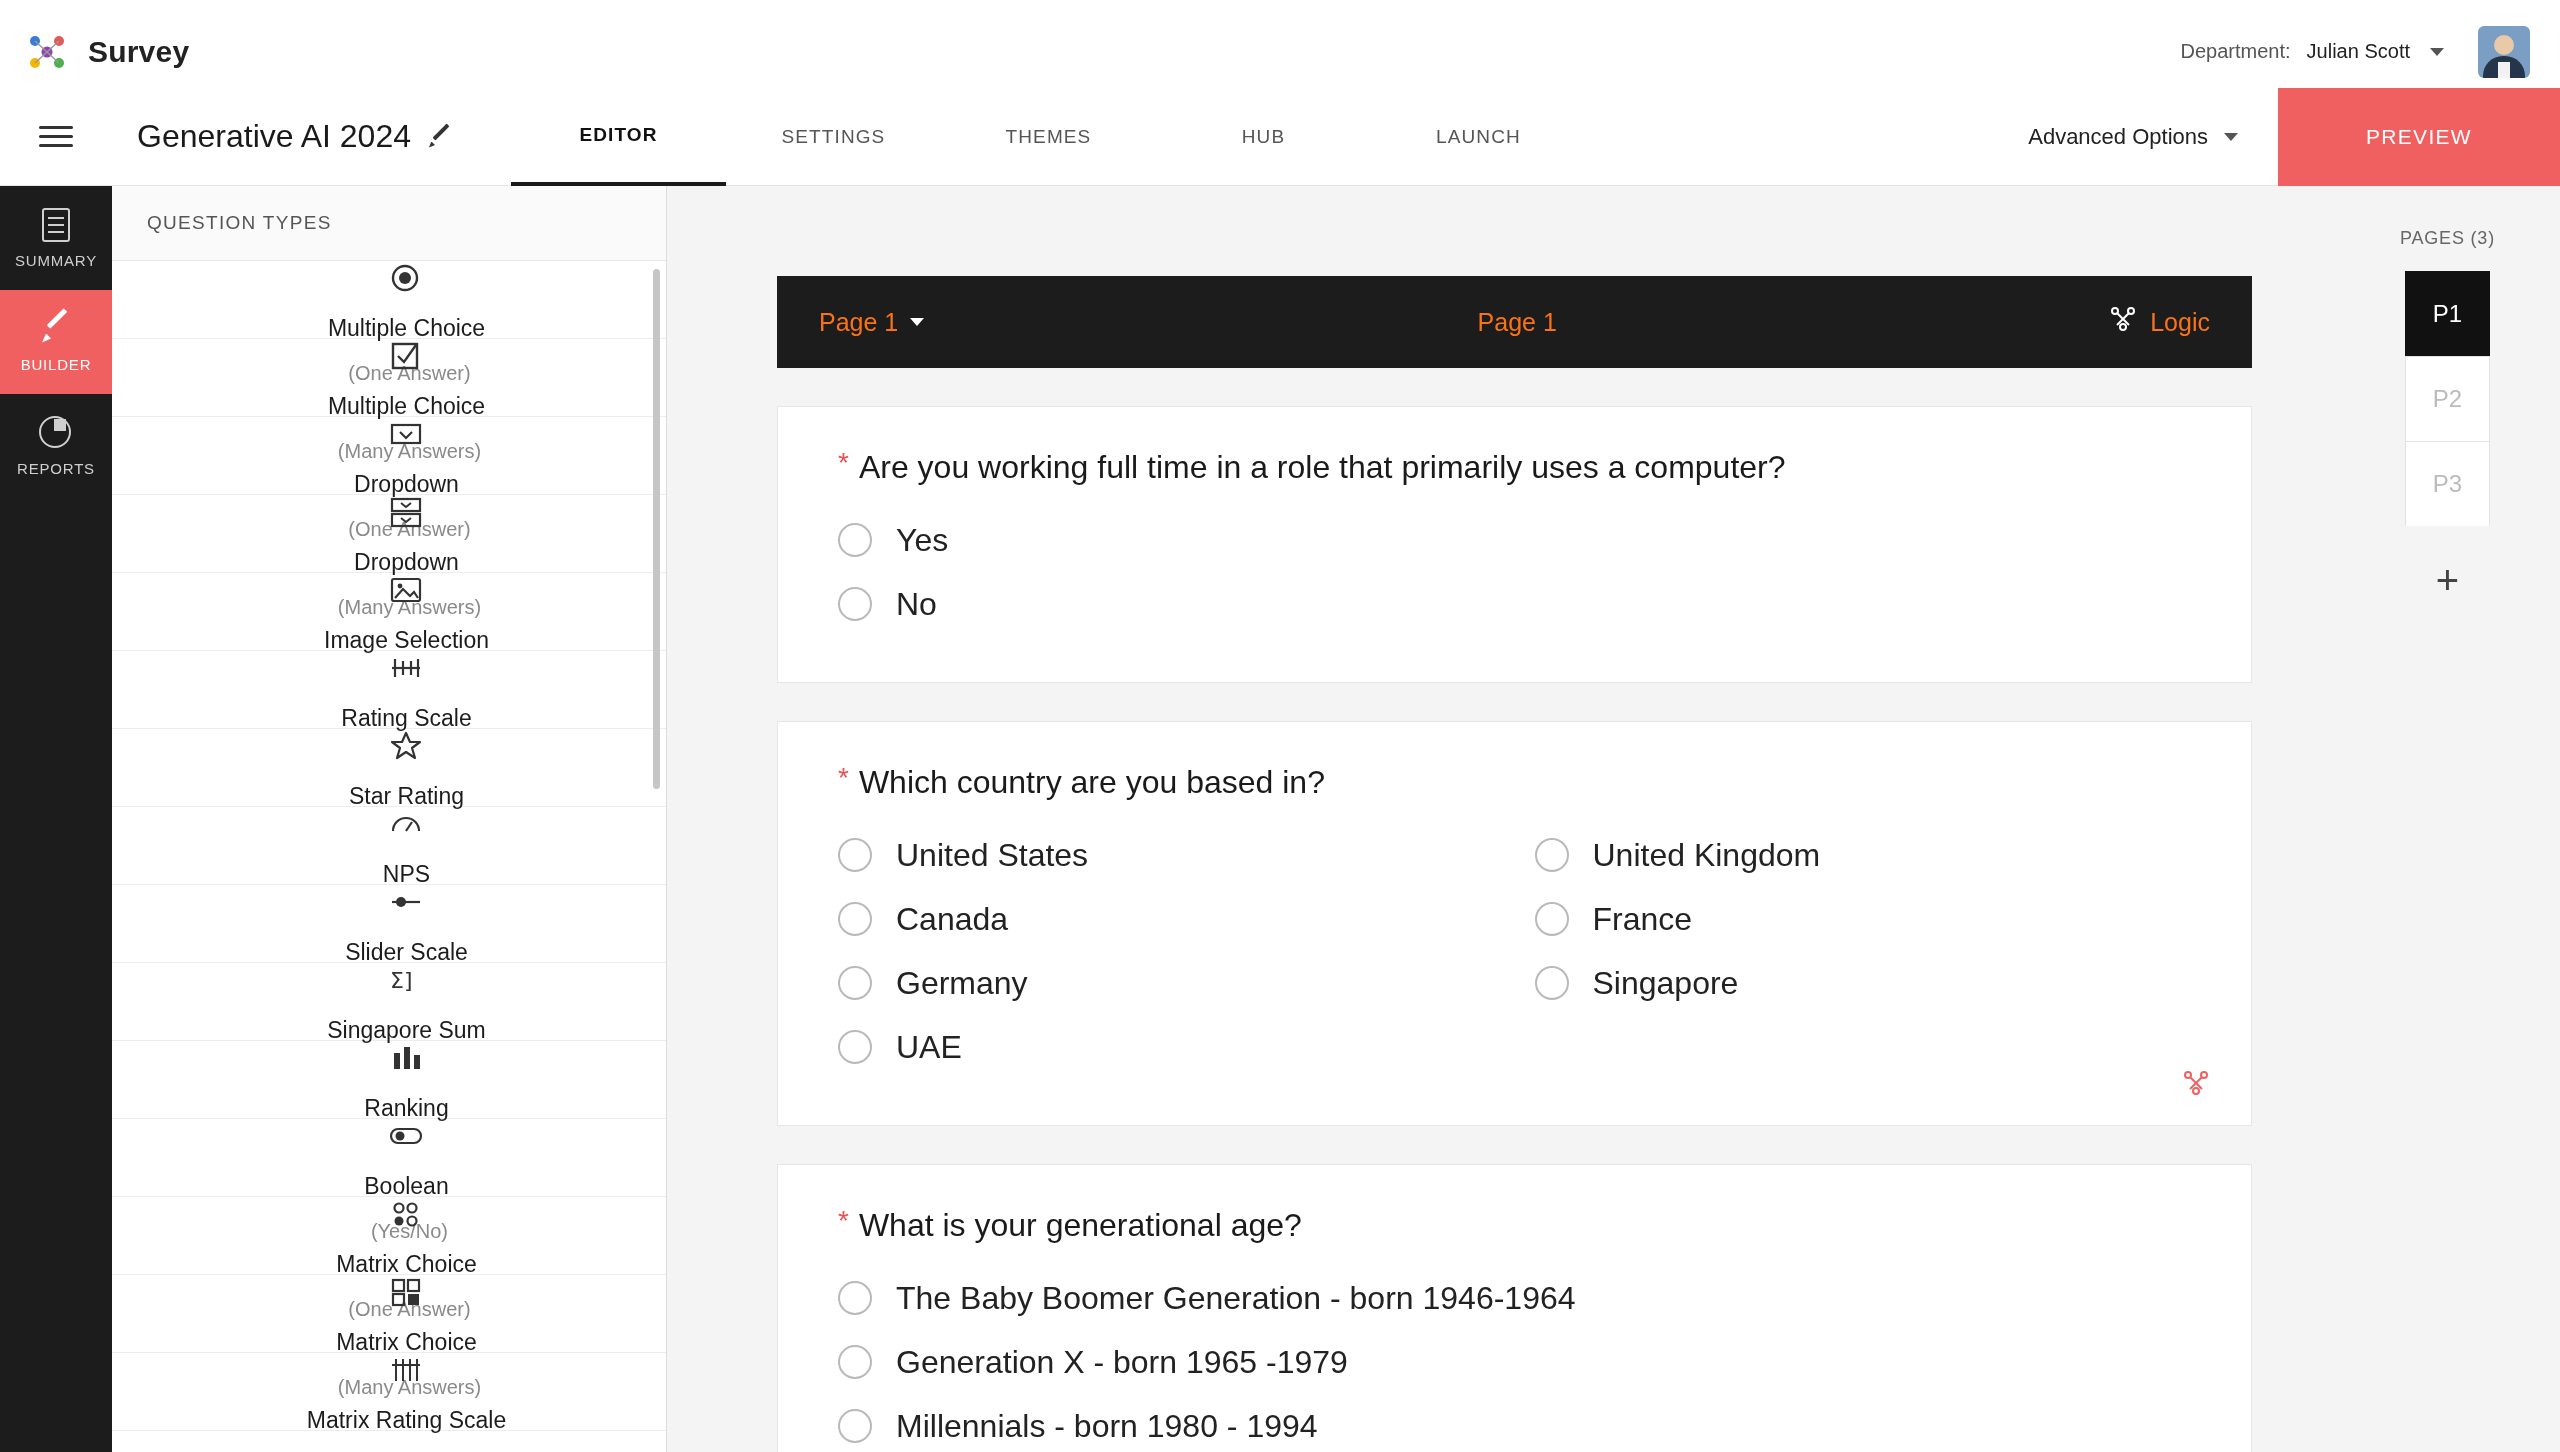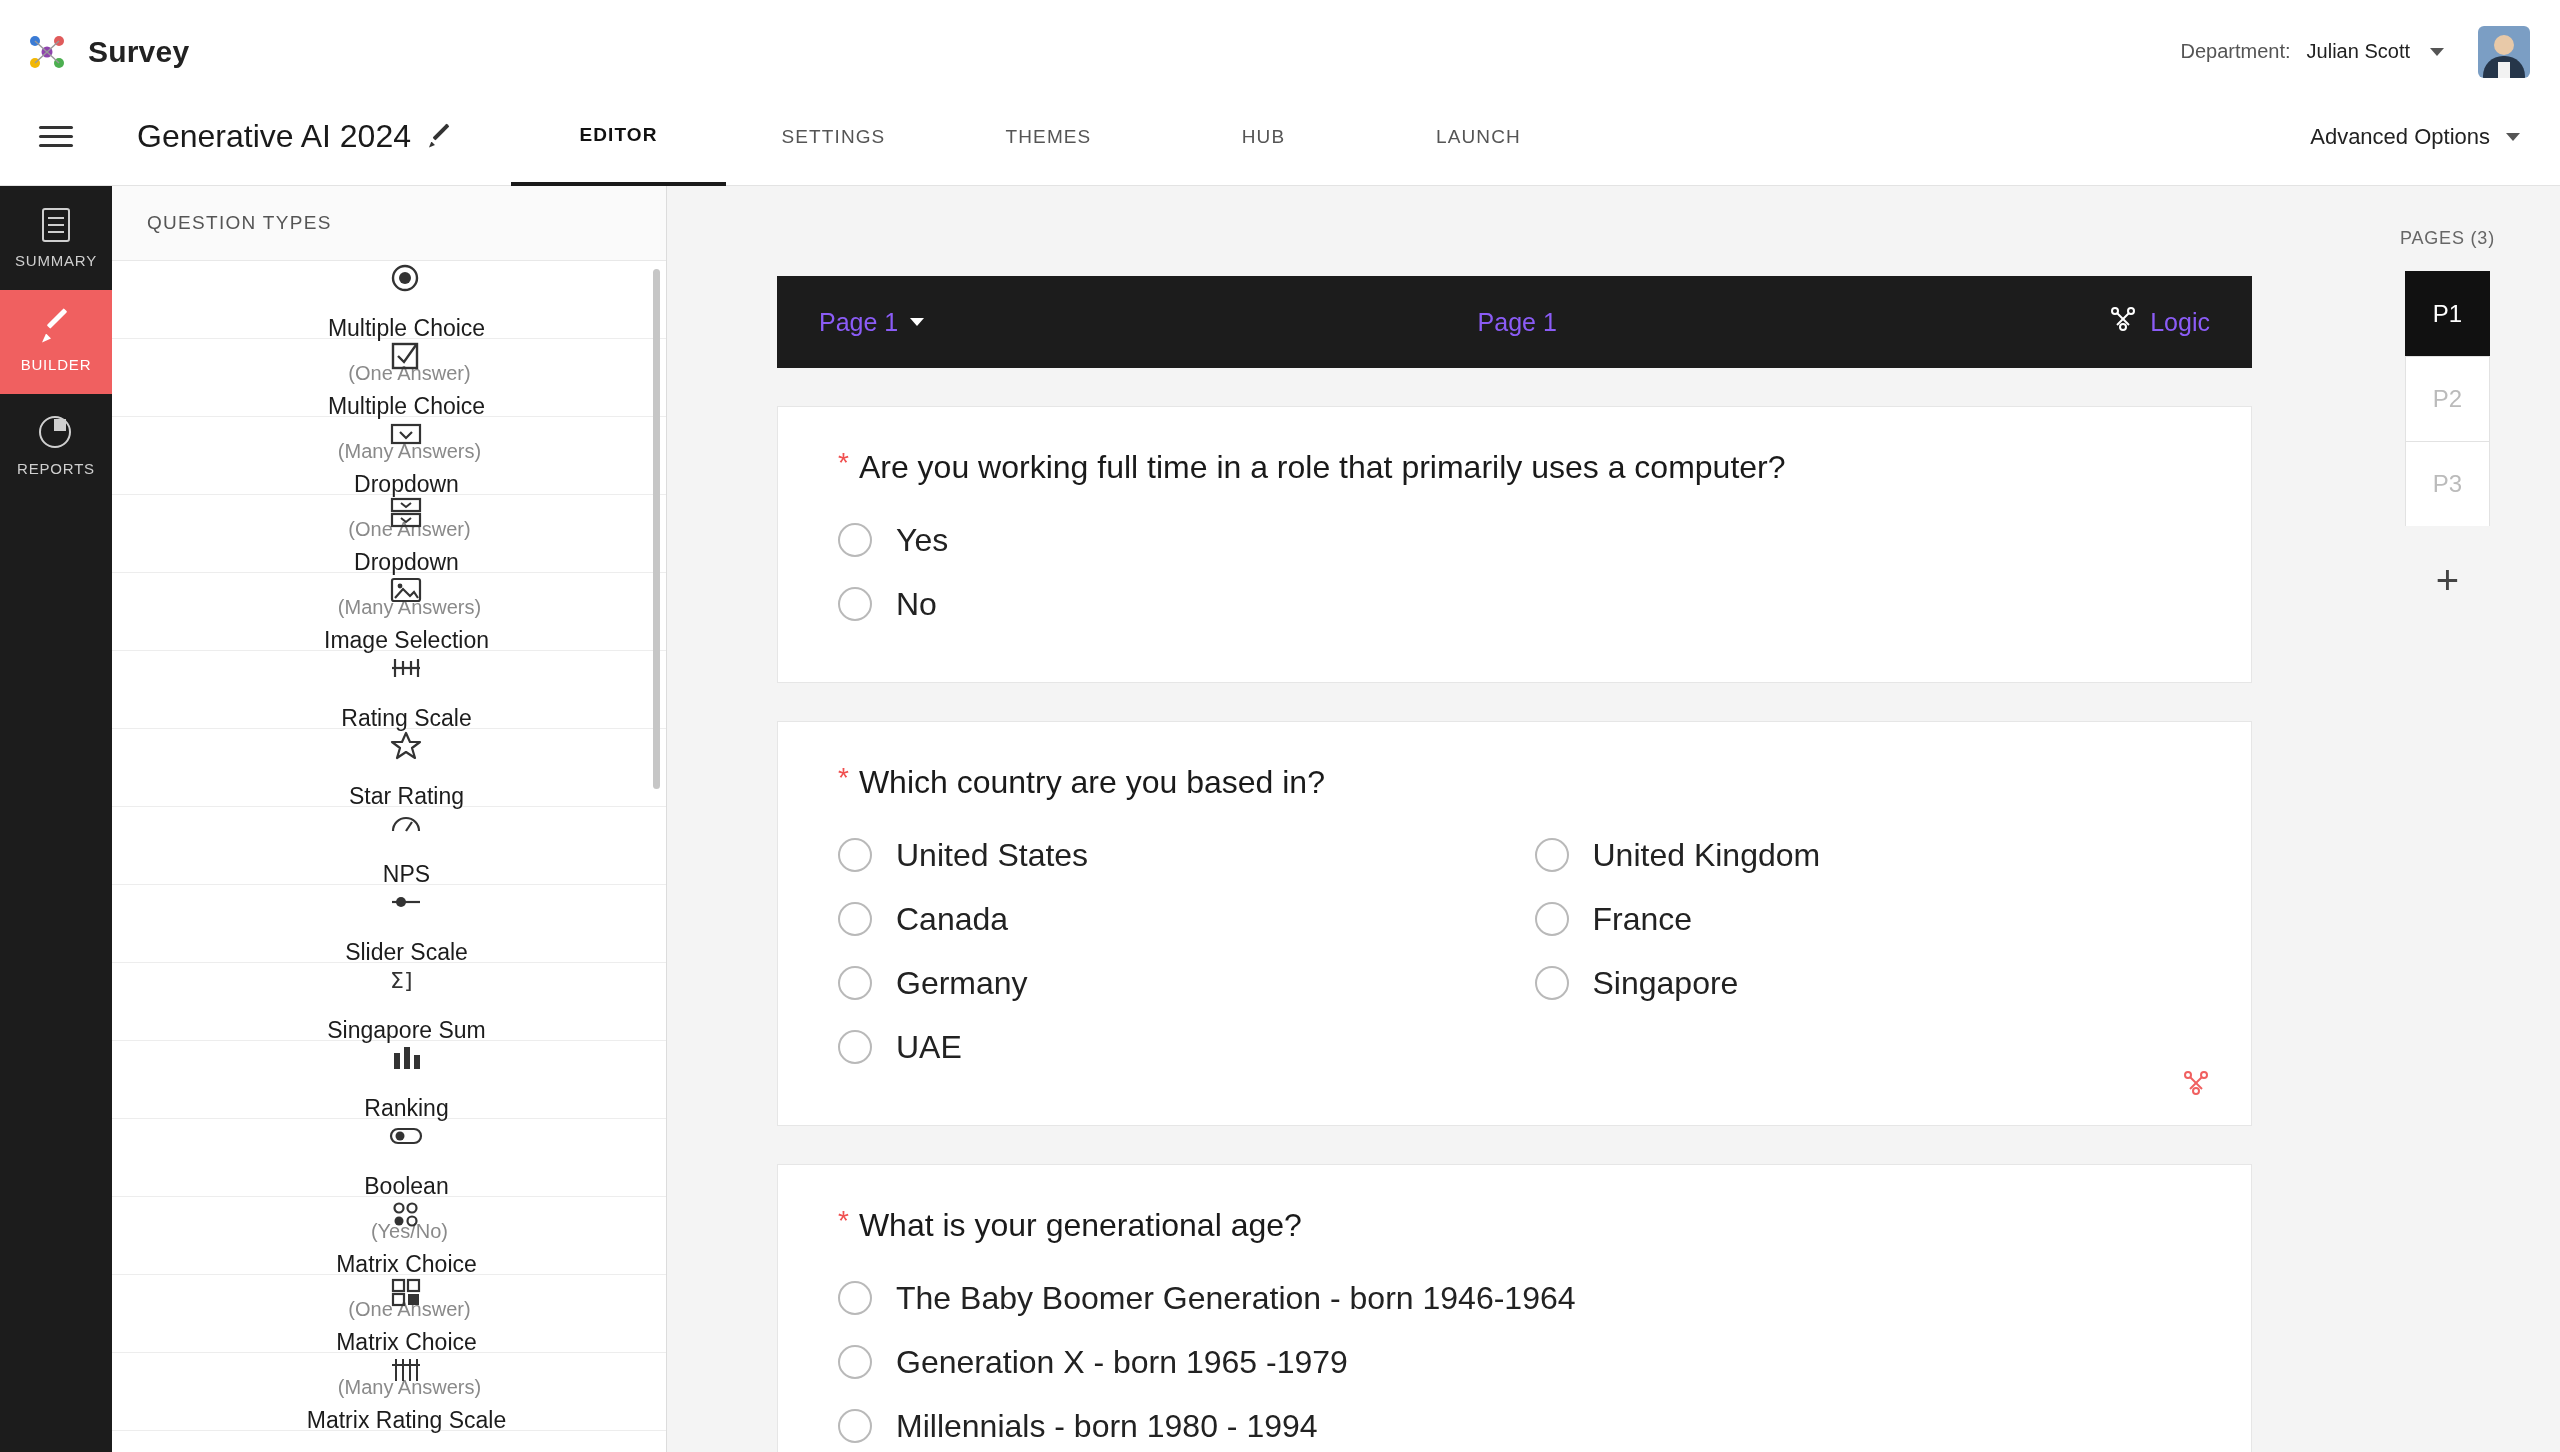--- a/index.html
+++ b/index.html
@@ -135,21 +135,21 @@
 
   
   .canvas {
     position: absolute; top: 186px; left: 667px; right: 0; bottom: 0;
     background: #f4f4f4;
   }
   .survey-card {
     position: absolute; left: 110px; top: 90px; width: 1475px;
   }
   .page-header {
-    height: 92px; background: #1c1c1c; color: #8b5cf6; display: flex; align-items: center;
+    height: 92px; background: #1c1c1c; color: #f97316; display: flex; align-items: center;
     padding: 0 42px;
   }
   .page-select { font-size: 25px; display: flex; align-items: center; gap: 12px; cursor: pointer;}
   .caret-w { width:0;height:0;border-left:7px solid transparent;border-right:7px solid transparent;border-top:8px solid #fff; }
   .page-name { font-size: 25px; margin: 0 auto; }
   .logic-btn { font-size: 25px; display: flex; align-items: center; gap: 14px; cursor: pointer;}
 
   .qcard {
     background: #fff; border: 1px solid #e6e6e6; margin-top: 38px; padding: 42px 60px 46px;
     position: relative;
@@ -233,20 +233,21 @@
       <div class="tab">SETTINGS</div>
       <div class="tab">THEMES</div>
       <div class="tab">HUB</div>
       <div class="tab">LAUNCH</div>
     </div>
 
     <div class="adv-options">
       <span>Advanced Options</span>
       <span class="caret-down"></span>
     </div>
+    <div class="preview-btn">PREVIEW</div>
   </div>
 
   <div class="rail">
     <div class="rail-item">
       <div class="rail-icon">
           <div class="ic-summary"></div>
         </div>
       <div class="rail-label">SUMMARY</div>
     </div>
     <div class="rail-item active">

